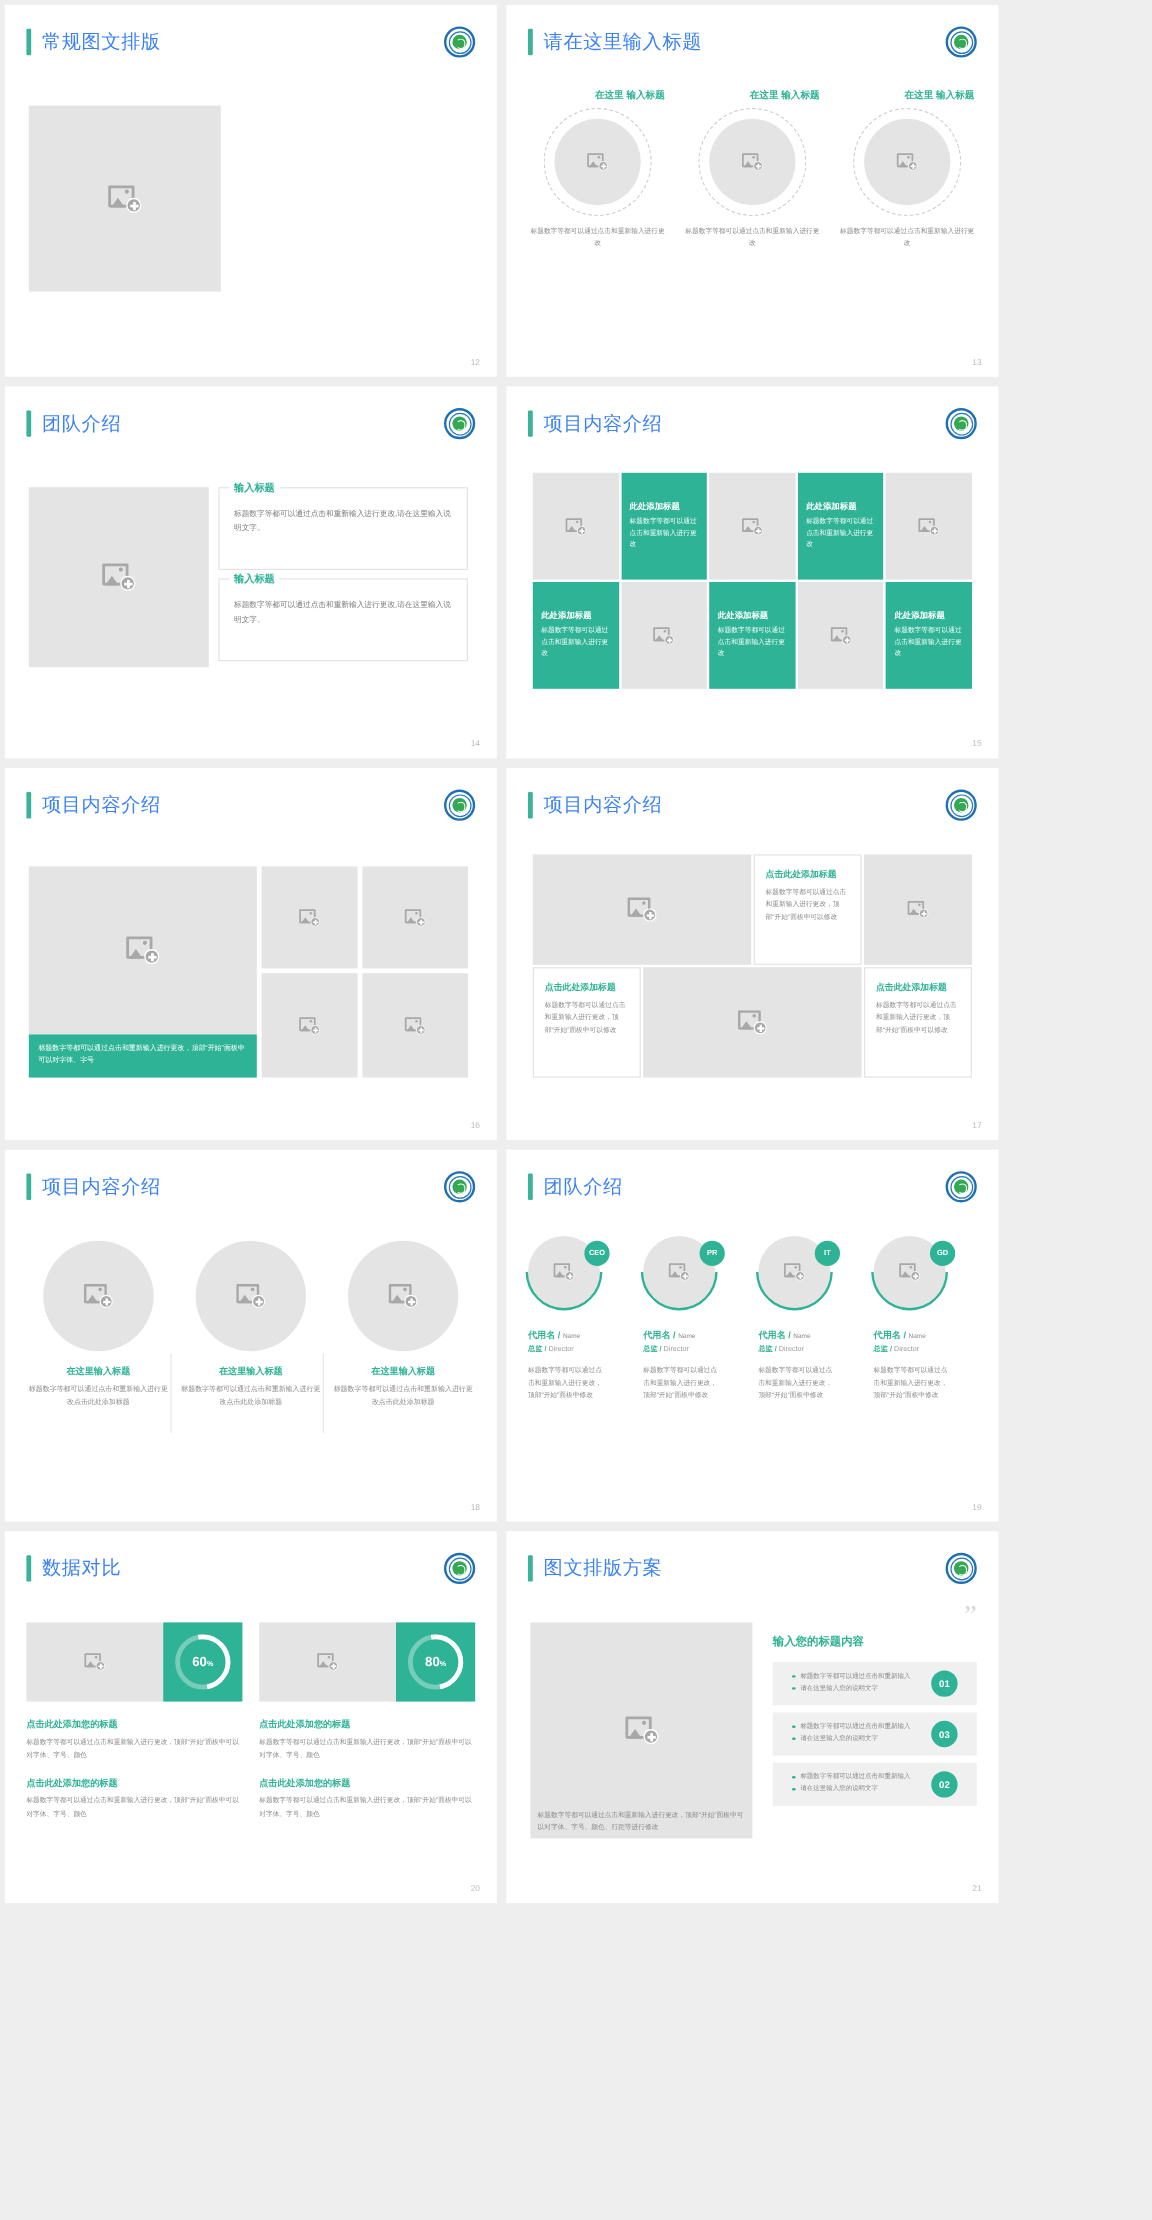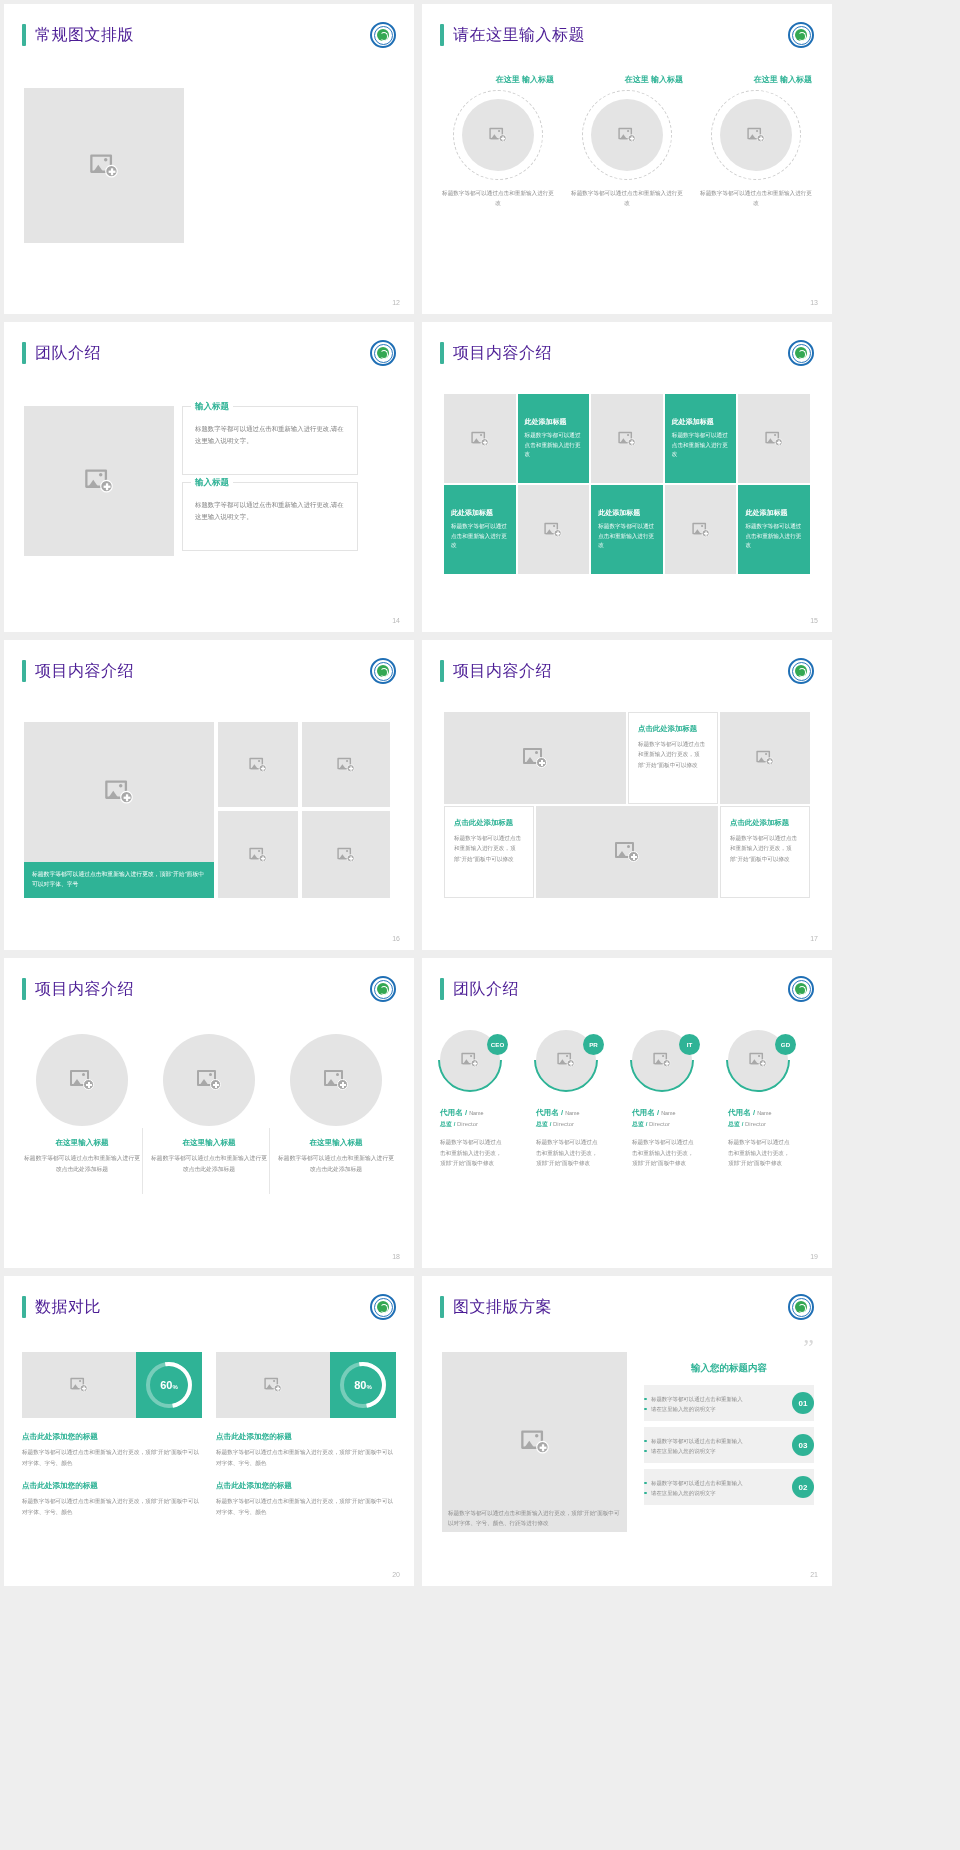--- a/index.html
+++ b/index.html
@@ -21,21 +21,21 @@
     background:#fff;
     position:relative;
     overflow:hidden;
   }
   
   .shead{
     position:absolute; left:18px; top:20px;
     display:flex; align-items:center;
   }
   .sbar{ width:4px; height:22px; background:#3bb39a; margin-right:9px; border-radius:1px;}
-  .stitle{ font-size:16px; color:#4c1d95; letter-spacing:.5px; white-space:nowrap;}
+  .stitle{ font-size:16px; color:#3b82f6; letter-spacing:.5px; white-space:nowrap;}
   .logo{
     position:absolute; right:18px; top:18px;
     width:26px; height:26px; border-radius:50%;
     background:#fff;
     border:2px solid #1f6fb5;
     display:flex; align-items:center; justify-content:center;
   }
   .logo .ring{
     width:19px;height:19px;border-radius:50%;
     border:1.2px solid #2a78bd;
@@ -88,21 +88,21 @@
   
   .s13-wrap{position:absolute;left:20px;top:70px;right:20px;display:flex;justify-content:space-between;}
   .s13-col{width:112px;text-align:center;position:relative;}
   .s13-ttl{font-size:8px;color:#2fb396;font-weight:bold;line-height:1.5;margin-bottom:4px;text-align:right;}
   .s13-circ{width:90px;height:90px;border-radius:50%;border:1px dashed #cfcfcf;margin:0 auto;display:flex;align-items:center;justify-content:center;}
   .s13-inner{width:72px;height:72px;border-radius:50%;background:#e4e4e4;display:flex;align-items:center;justify-content:center;}
   .s13-cap{font-size:5.6px;color:#8b8b8b;line-height:1.7;margin-top:9px;}
 
   
   .s14-img{position:absolute;left:20px;top:84px;width:150px;height:150px;}
-  .s14-box{position:absolute;left:178px;width:176px;border:1px solid #e3e3e3;}
+  .s14-box{position:absolute;left:178px;width:208px;border:1px solid #e3e3e3;}
   .s14-b1{top:84px;height:69px;}
   .s14-b2{top:160px;height:69px;}
   .s14-box h4{font-size:8.5px;color:#2fb396;font-weight:bold;position:absolute;left:8px;top:-6px;background:#fff;padding:0 4px;}
   .s14-box p{font-size:6.4px;line-height:1.9;color:#7d7d7d;padding:16px 12px 0 12px;}
 
   
   .s15{position:absolute;left:22px;top:72px;right:22px;display:grid;grid-template-columns:repeat(5,1fr);grid-template-rows:89px 89px;gap:2px;}
   .cell{display:flex;align-items:center;justify-content:center;}
   .cell.g{background:#e4e4e4;}
   .cell.t{background:#2fb396;flex-direction:column;align-items:flex-start;justify-content:center;padding:8px 7px;}
@@ -165,22 +165,22 @@
   .ringpct span{font-size:11px;color:#fff;font-weight:bold;z-index:2;}
   .ringpct span i{font-style:normal;font-size:6px;}
   .s20-h{font-size:7.6px;color:#2fb396;font-weight:bold;margin-bottom:5px;}
   .s20-p{font-size:5.6px;color:#8b8b8b;line-height:1.9;margin-bottom:13px;}
 
   
   .s21-img{position:absolute;left:20px;top:76px;width:185px;height:180px;}
   .s21-cap{position:absolute;left:20px;top:228px;width:185px;font-size:5.6px;color:#8b8b8b;line-height:1.85;padding:4px 6px;}
   .s21-right{position:absolute;left:222px;top:64px;right:18px;}
   .s21-q{font-size:24px;color:#d9d9d9;line-height:.6;font-family:"Liberation Serif",serif;text-align:right;margin-bottom:8px;}
-  .s21-h{font-size:9.5px;color:#2fb396;font-weight:bold;margin-bottom:10px;text-align:center;}
-  .s21-item{display:flex;align-items:flex-end;background:#f0f0f0;margin-bottom:6px;padding:7px 0;}
+  .s21-h{font-size:9.5px;color:#2fb396;font-weight:bold;margin-bottom:10px;}
+  .s21-item{display:flex;align-items:flex-start;background:#f0f0f0;margin-bottom:6px;padding:7px 16px;}
   .s21-item .tx{flex:1;font-size:5.4px;color:#8b8b8b;line-height:1.85;}
   .s21-item .tx div{position:relative;padding-left:7px;}
   .s21-item .tx div:before{content:"";position:absolute;left:0;top:3.5px;width:2.5px;height:2.5px;border-radius:50%;background:#2fb396;}
   .s21-num{width:22px;height:22px;border-radius:50%;background:#2fb396;color:#fff;font-size:8px;font-weight:bold;display:flex;align-items:center;justify-content:center;margin-left:7px;}
 </style>
 </head>
 <body>
 
 <div class="grid">
 

